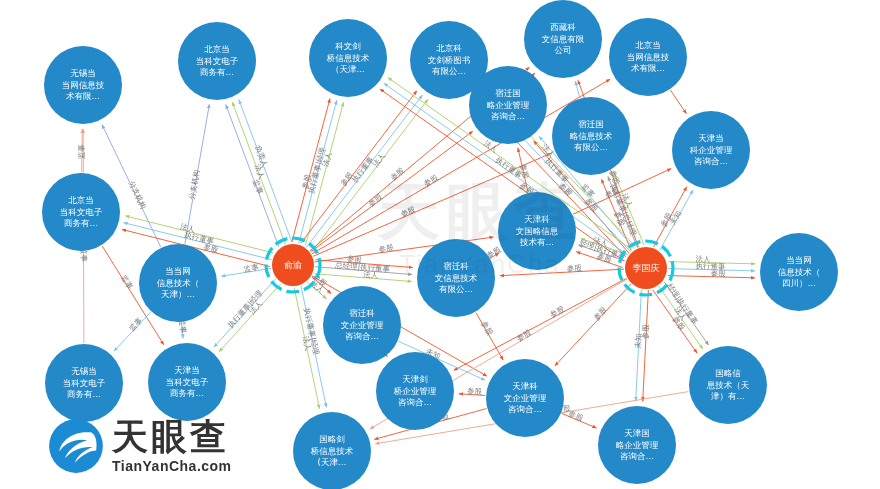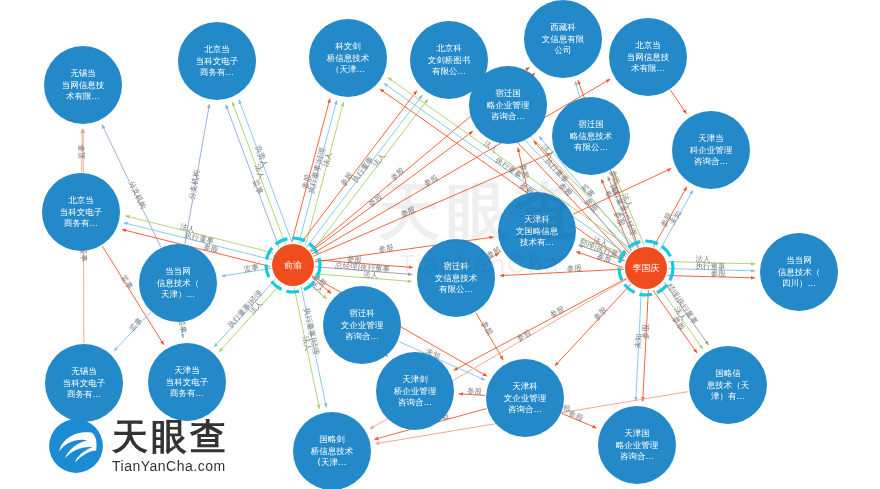--- a/index.html
+++ b/index.html
@@ -20,21 +20,21 @@
     display:flex;flex-direction:column;align-items:center;justify-content:center;
   }
   .wm-cn{font-size:62px;font-weight:bold;color:#2b2b2b;letter-spacing:6px;line-height:1;}
   .wm-en{font-size:26px;color:#2b2b2b;letter-spacing:2px;margin-top:6px;}
 
   
   .logo{position:absolute;left:48px;top:418px;display:flex;align-items:center;}
   .logo-mark{width:56px;height:56px;flex:0 0 auto;}
   .logo-txt{margin-left:8px;display:flex;flex-direction:column;line-height:1;}
   .logo-cn{font-size:36px;font-weight:bold;color:#333;letter-spacing:3px;}
-  .logo-en{font-size:14px;color:#333;letter-spacing:.5px;margin-top:4px;}
+  .logo-en{font-size:14px;color:#333;letter-spacing:.5px;margin-top:4px;font-weight:bold;}
 
   
   .nlabel{
     fill:#ffffff;font-size:8.5px;font-family:"DejaVu Sans","Liberation Sans",sans-serif;
     text-anchor:middle;dominant-baseline:middle;pointer-events:none;
   }
   .nlabel.person{font-size:9px;}
   .elabel{
     fill:#7a7a7a;font-size:7.5px;font-family:"DejaVu Sans","Liberation Sans",sans-serif;
     text-anchor:middle;dominant-baseline:middle;pointer-events:none;

